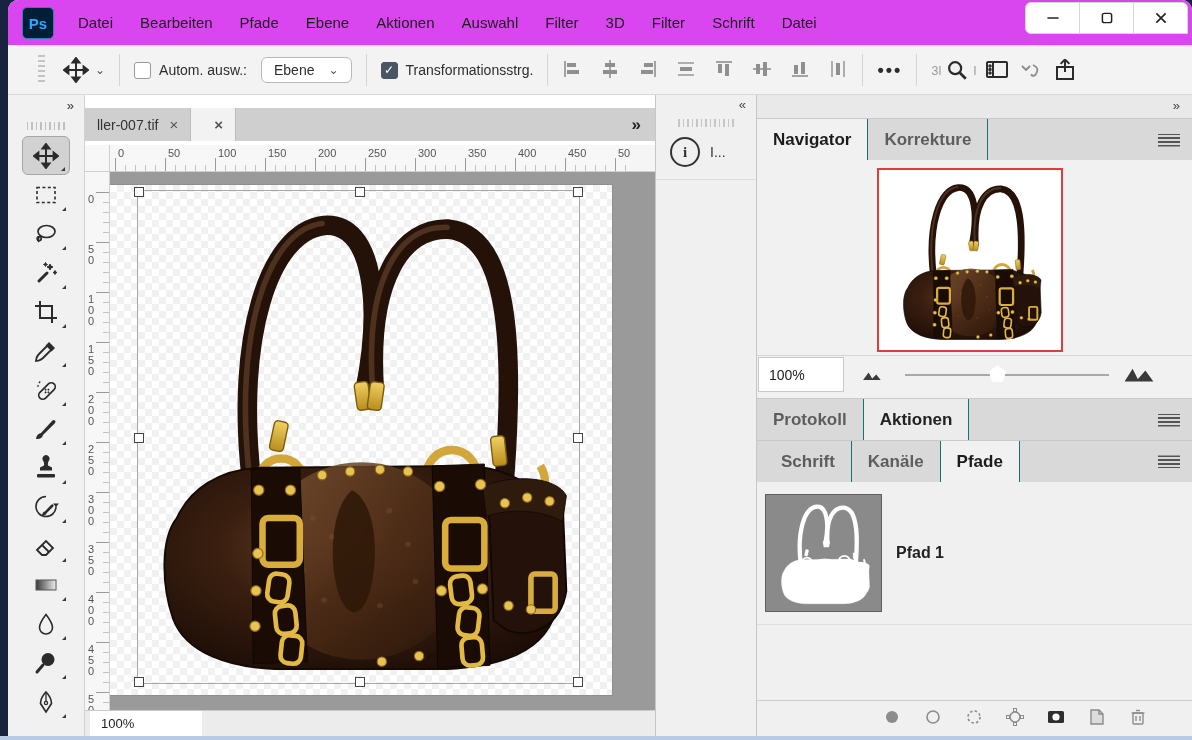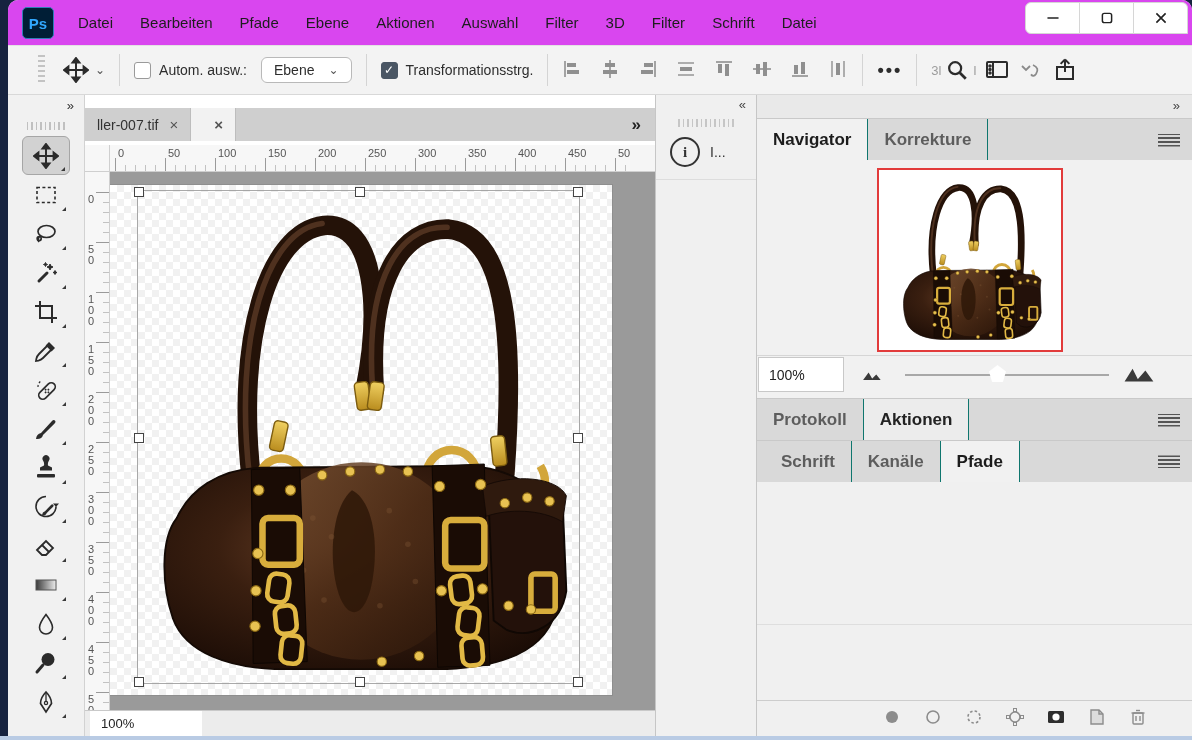--- a/index.html
+++ b/index.html
@@ -572,20 +572,28 @@
           <span class="burger"></span>
         </div>
       <div class="ptabrow" id="g3tabs" style="padding-left:8px;">
           <span class="ptab">Schrift</span>
           <span class="ptab">Kanäle</span>
           <span class="ptab active">Pfade</span>
           <span class="burger"></span>
         </div>
 
       <div id="pathscontent">
+        <div id="pathrow">
+          <div id="path-thumb">
+            <svg width="100" height="108" viewBox="0 0 470 530" preserveAspectRatio="xMidYMid meet" style="filter:brightness(0) invert(1);">
+                <use href="#bag"></use>
+              </svg>
+          </div>
+          <span id="path-label">Pfad 1</span>
+        </div>
         <div id="path-div"></div>
       </div>
 
       <div id="actionsrow">
           <span><svg viewBox="0 0 20 20">
               <circle cx="10" cy="10" r="6" fill="#8c8c8c"></circle>
             </svg></span>
           <span><svg viewBox="0 0 20 20">
               <circle cx="10" cy="10" r="6" fill="none" stroke="#8c8c8c" stroke-width="1.6"></circle>
             </svg></span>

